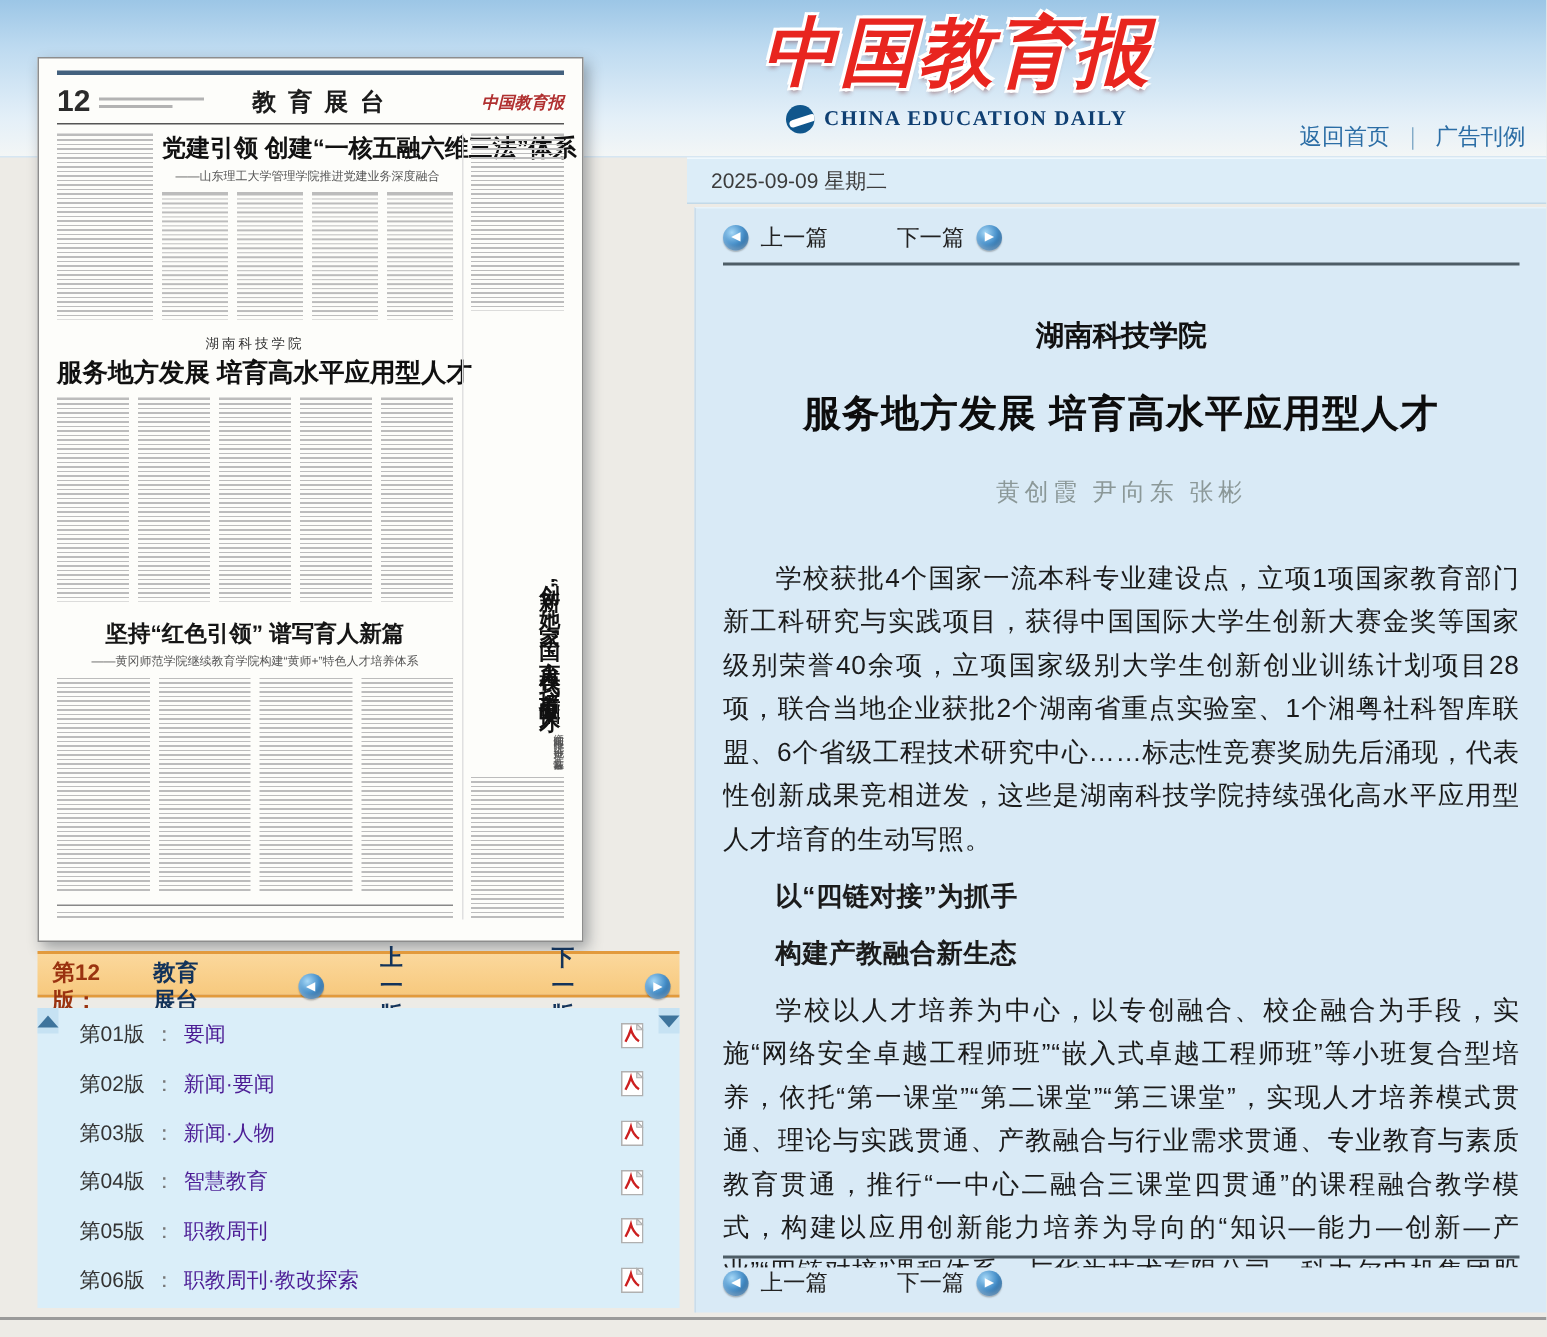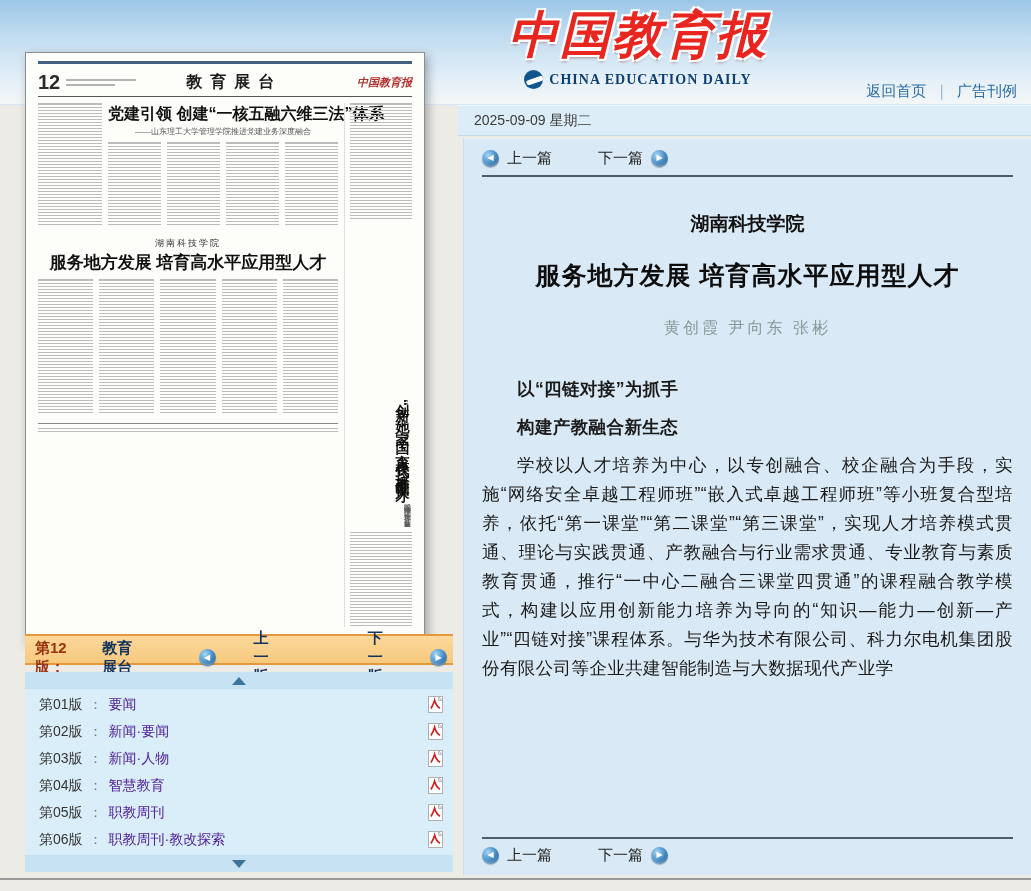--- a/index.html
+++ b/index.html
@@ -41,21 +41,21 @@
   .top-links .lnk{color:#2b6da5;cursor:pointer;}
   .top-links .sep{color:#7fa8c6;margin:0 8px;}
   
   .date-bar{
     position:absolute;left:458px;right:0;top:105px;height:31px;box-sizing:border-box;
     background:#dcedf8;border-top:1px solid #eff8fd;border-bottom:1px solid #c2d9e8;
     font-size:14px;color:#3c3c3c;line-height:29px;padding-left:16px;
   }
   
   .paper-thumb{
-    position:absolute;left:25px;top:52px;width:400px;height:590px;box-sizing:border-box;
+    position:absolute;left:25px;top:38px;width:364px;height:590px;box-sizing:border-box;
     background:#fdfdfa;border:1px solid #8d8d8d;
     box-shadow:3px 4px 9px rgba(40,50,60,.4);
     padding:8px 12px 6px;overflow:hidden;cursor:pointer;
   }
   .pt-topline{height:3px;background:#43617e;margin-bottom:4px;}
   .pt-header{display:flex;align-items:center;height:28px;border-bottom:1px solid #555;}
   .pt-pageno{font-size:20px;color:#2b2b2b;font-weight:bold;margin-right:6px;}
   .pt-datecol{display:flex;flex-direction:column;gap:3px;width:70px;}
   .pt-datecol i{display:block;height:2px;background:#b3b3b3;}
   .pt-datecol i.short{width:70%;}
@@ -120,21 +120,21 @@
   .globe{
     width:17px;height:17px;border-radius:50%;flex:0 0 auto;display:inline-flex;
     align-items:center;justify-content:center;cursor:pointer;
     background:radial-gradient(circle at 35% 30%,#a6d8f7 0%,#4b93cc 45%,#0e4e86 85%);
     box-shadow:inset 0 -2px 3px rgba(255,255,255,.35),0 1px 1px rgba(0,0,0,.25);
     color:#fff;font-size:8px;line-height:1;
   }
   
   .list-panel{
     position:absolute;left:25px;top:672px;width:428px;height:200px;box-sizing:border-box;
-    background:#daeef9;display:flex;flex-direction:column;
+    background:#daeef9;display:flex;flex-direction:row;
   }
   .list-strip{
     height:17px;background:#c6e2f3;display:flex;align-items:center;justify-content:center;
     flex:0 0 auto;cursor:pointer;
   }
   .tri-up{width:0;height:0;border-left:7px solid transparent;border-right:7px solid transparent;border-bottom:8px solid #3e749c;}
   .tri-down{width:0;height:0;border-left:7px solid transparent;border-right:7px solid transparent;border-top:8px solid #3e749c;}
   .list-items{flex:1;display:flex;flex-direction:column;justify-content:space-around;padding:2px 0;}
   .list-row{
     display:flex;align-items:center;font-size:14px;color:#333;padding:0 10px 0 14px;cursor:pointer;height:26px;
@@ -216,20 +216,30 @@
         <div class="art2-kicker">湖南科技学院</div>
         <div class="art2-title">服务地方发展 培育高水平应用型人才</div>
         <div class="fk-cols">
           <div class="fake"></div>
           <div class="fake"></div>
           <div class="fake"></div>
           <div class="fake"></div>
           <div class="fake"></div>
         </div>
       </div>
+      <div class="art3">
+        <div class="art3-title">坚持“红色引领” 谱写育人新篇</div>
+        <div class="art3-sub">——黄冈师范学院继续教育学院构建“黄师+”特色人才培养体系</div>
+        <div class="fk-cols">
+          <div class="fake"></div>
+          <div class="fake"></div>
+          <div class="fake"></div>
+          <div class="fake"></div>
+        </div>
+      </div>
       <div class="pt-footer">
         <div class="fake"></div>
       </div>
     </div>
     <div class="pt-right">
       <div class="fk-rtop fake"></div>
       <div class="vert-art">
         <span class="vert-title">创新“她·家·国”育人模式 培养巾帼人才</span>
         <span class="vert-sub">——衡阳师范学院“她世界”女性教育工作二十年育人实录</span>
       </div>
@@ -340,20 +350,21 @@
     <span class="nav-lbl">下一篇</span>
     <span class="globe">
         <span>▶</span>
       </span>
   </div>
   <hr class="art-hr">
   <div class="art-kicker">湖南科技学院</div>
   <div class="art-title">服务地方发展 培育高水平应用型人才</div>
   <div class="art-authors">黄创霞 尹向东 张彬</div>
   <div class="art-body">
+    <p class="para">学校获批4个国家一流本科专业建设点，立项1项国家教育部门新工科研究与实践项目，获得中国国际大学生创新大赛金奖等国家级别荣誉40余项，立项国家级别大学生创新创业训练计划项目28项，联合当地企业获批2个湖南省重点实验室、1个湘粤社科智库联盟、6个省级工程技术研究中心……标志性竞赛奖励先后涌现，代表性创新成果竞相迸发，这些是湖南科技学院持续强化高水平应用型人才培育的生动写照。</p>
     <p class="subhead">以“四链对接”为抓手</p>
     <p class="subhead">构建产教融合新生态</p>
     <p class="para">学校以人才培养为中心，以专创融合、校企融合为手段，实施“网络安全卓越工程师班”“嵌入式卓越工程师班”等小班复合型培养，依托“第一课堂”“第二课堂”“第三课堂”，实现人才培养模式贯通、理论与实践贯通、产教融合与行业需求贯通、专业教育与素质教育贯通，推行“一中心二融合三课堂四贯通”的课程融合教学模式，构建以应用创新能力培养为导向的“知识—能力—创新—产业”“四链对接”课程体系。与华为技术有限公司、科力尔电机集团股份有限公司等企业共建智能制造与大数据现代产业学</p>
   </div>
   <div class="panel-footer">
     <hr class="art-hr">
     <div class="art-nav">
       <span class="globe">
           <span>◀</span>
         </span>

